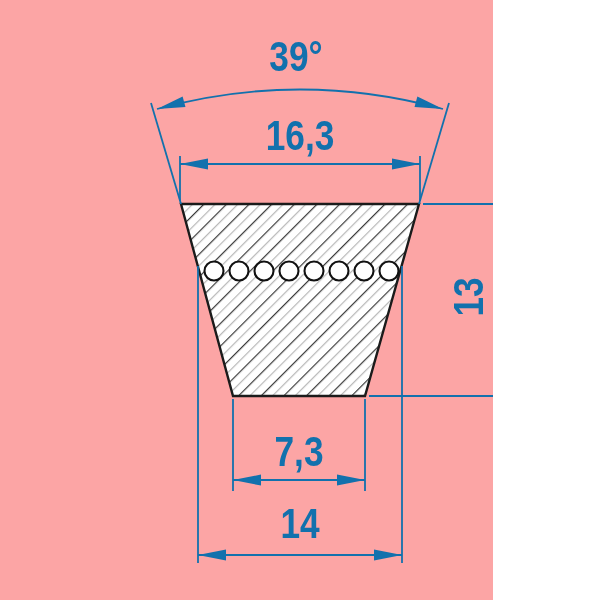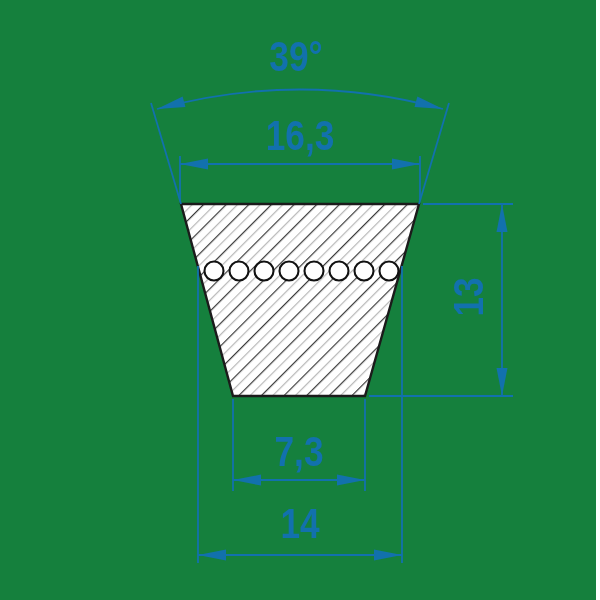--- a/index.html
+++ b/index.html
@@ -3,23 +3,23 @@
 <meta charset="utf-8">
 <style>
   html, body {
     margin: 0;
     padding: 0;
     background: #ffffff;
     font-family: "Liberation Sans", sans-serif;
   }
   .stage {
     position: relative;
-    width: 596px;
+    width: 493px;
     height: 600px;
-    background: #15803d;
+    background: #fca5a5;
     overflow: hidden;
   }
   svg { display: block; }
   .dim-label {
     fill: #1271ad;
     font-family: "Liberation Sans", sans-serif;
     font-size: 43px;
     font-weight: bold;
   }
 </style>

